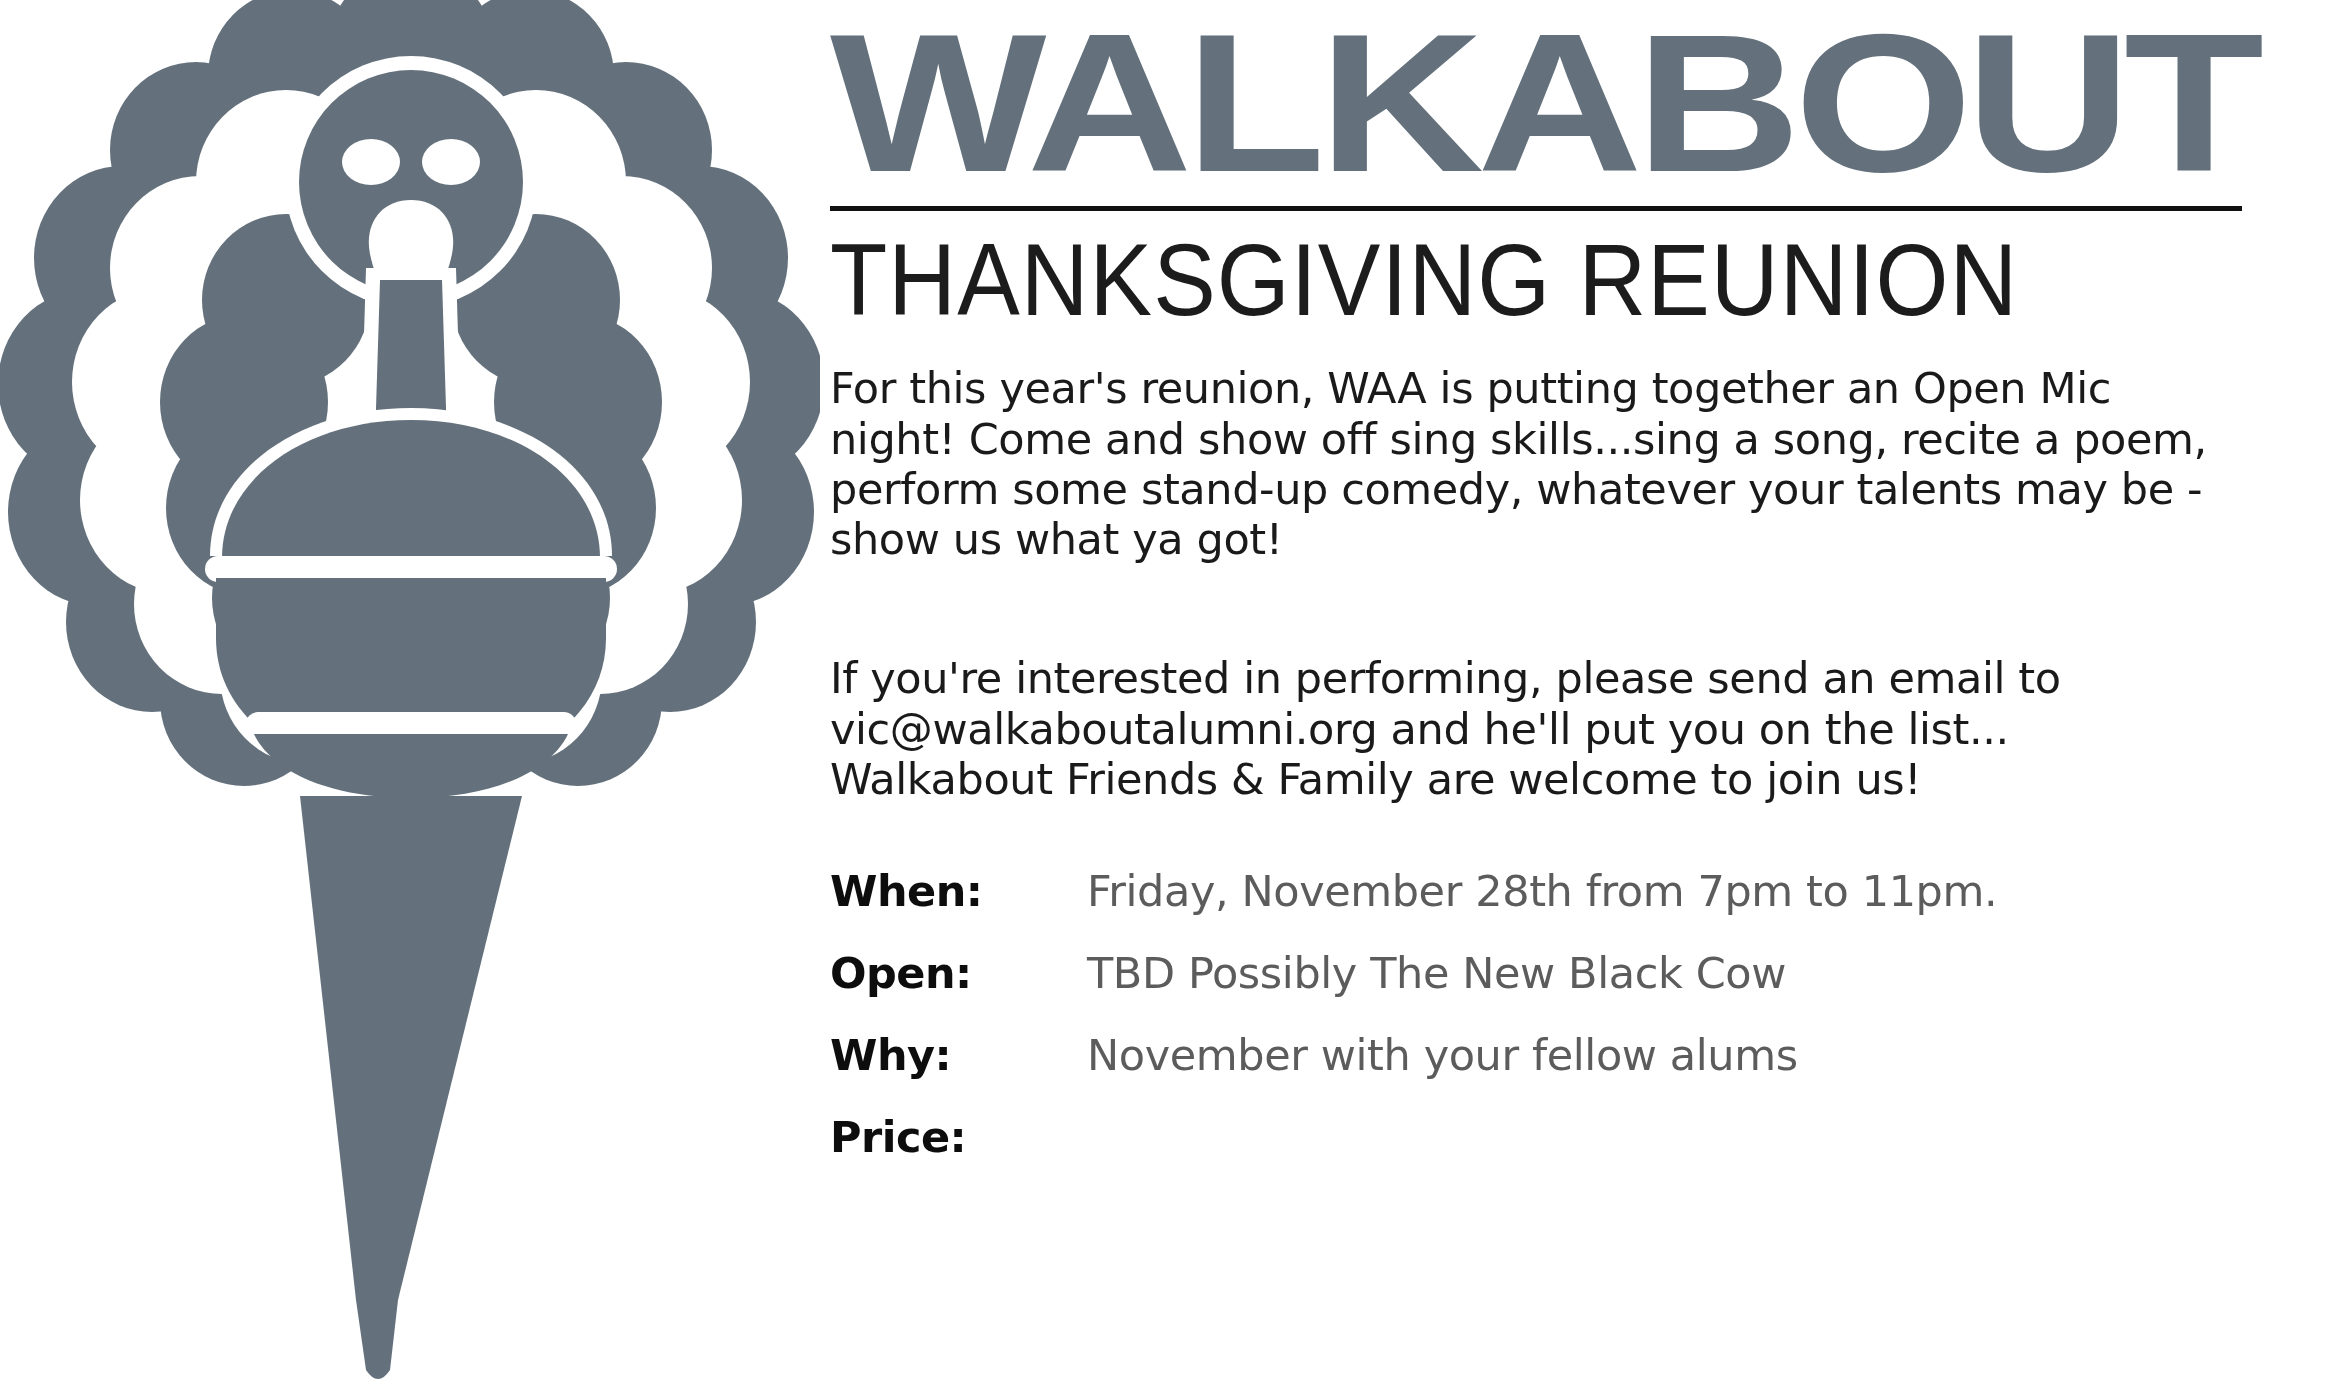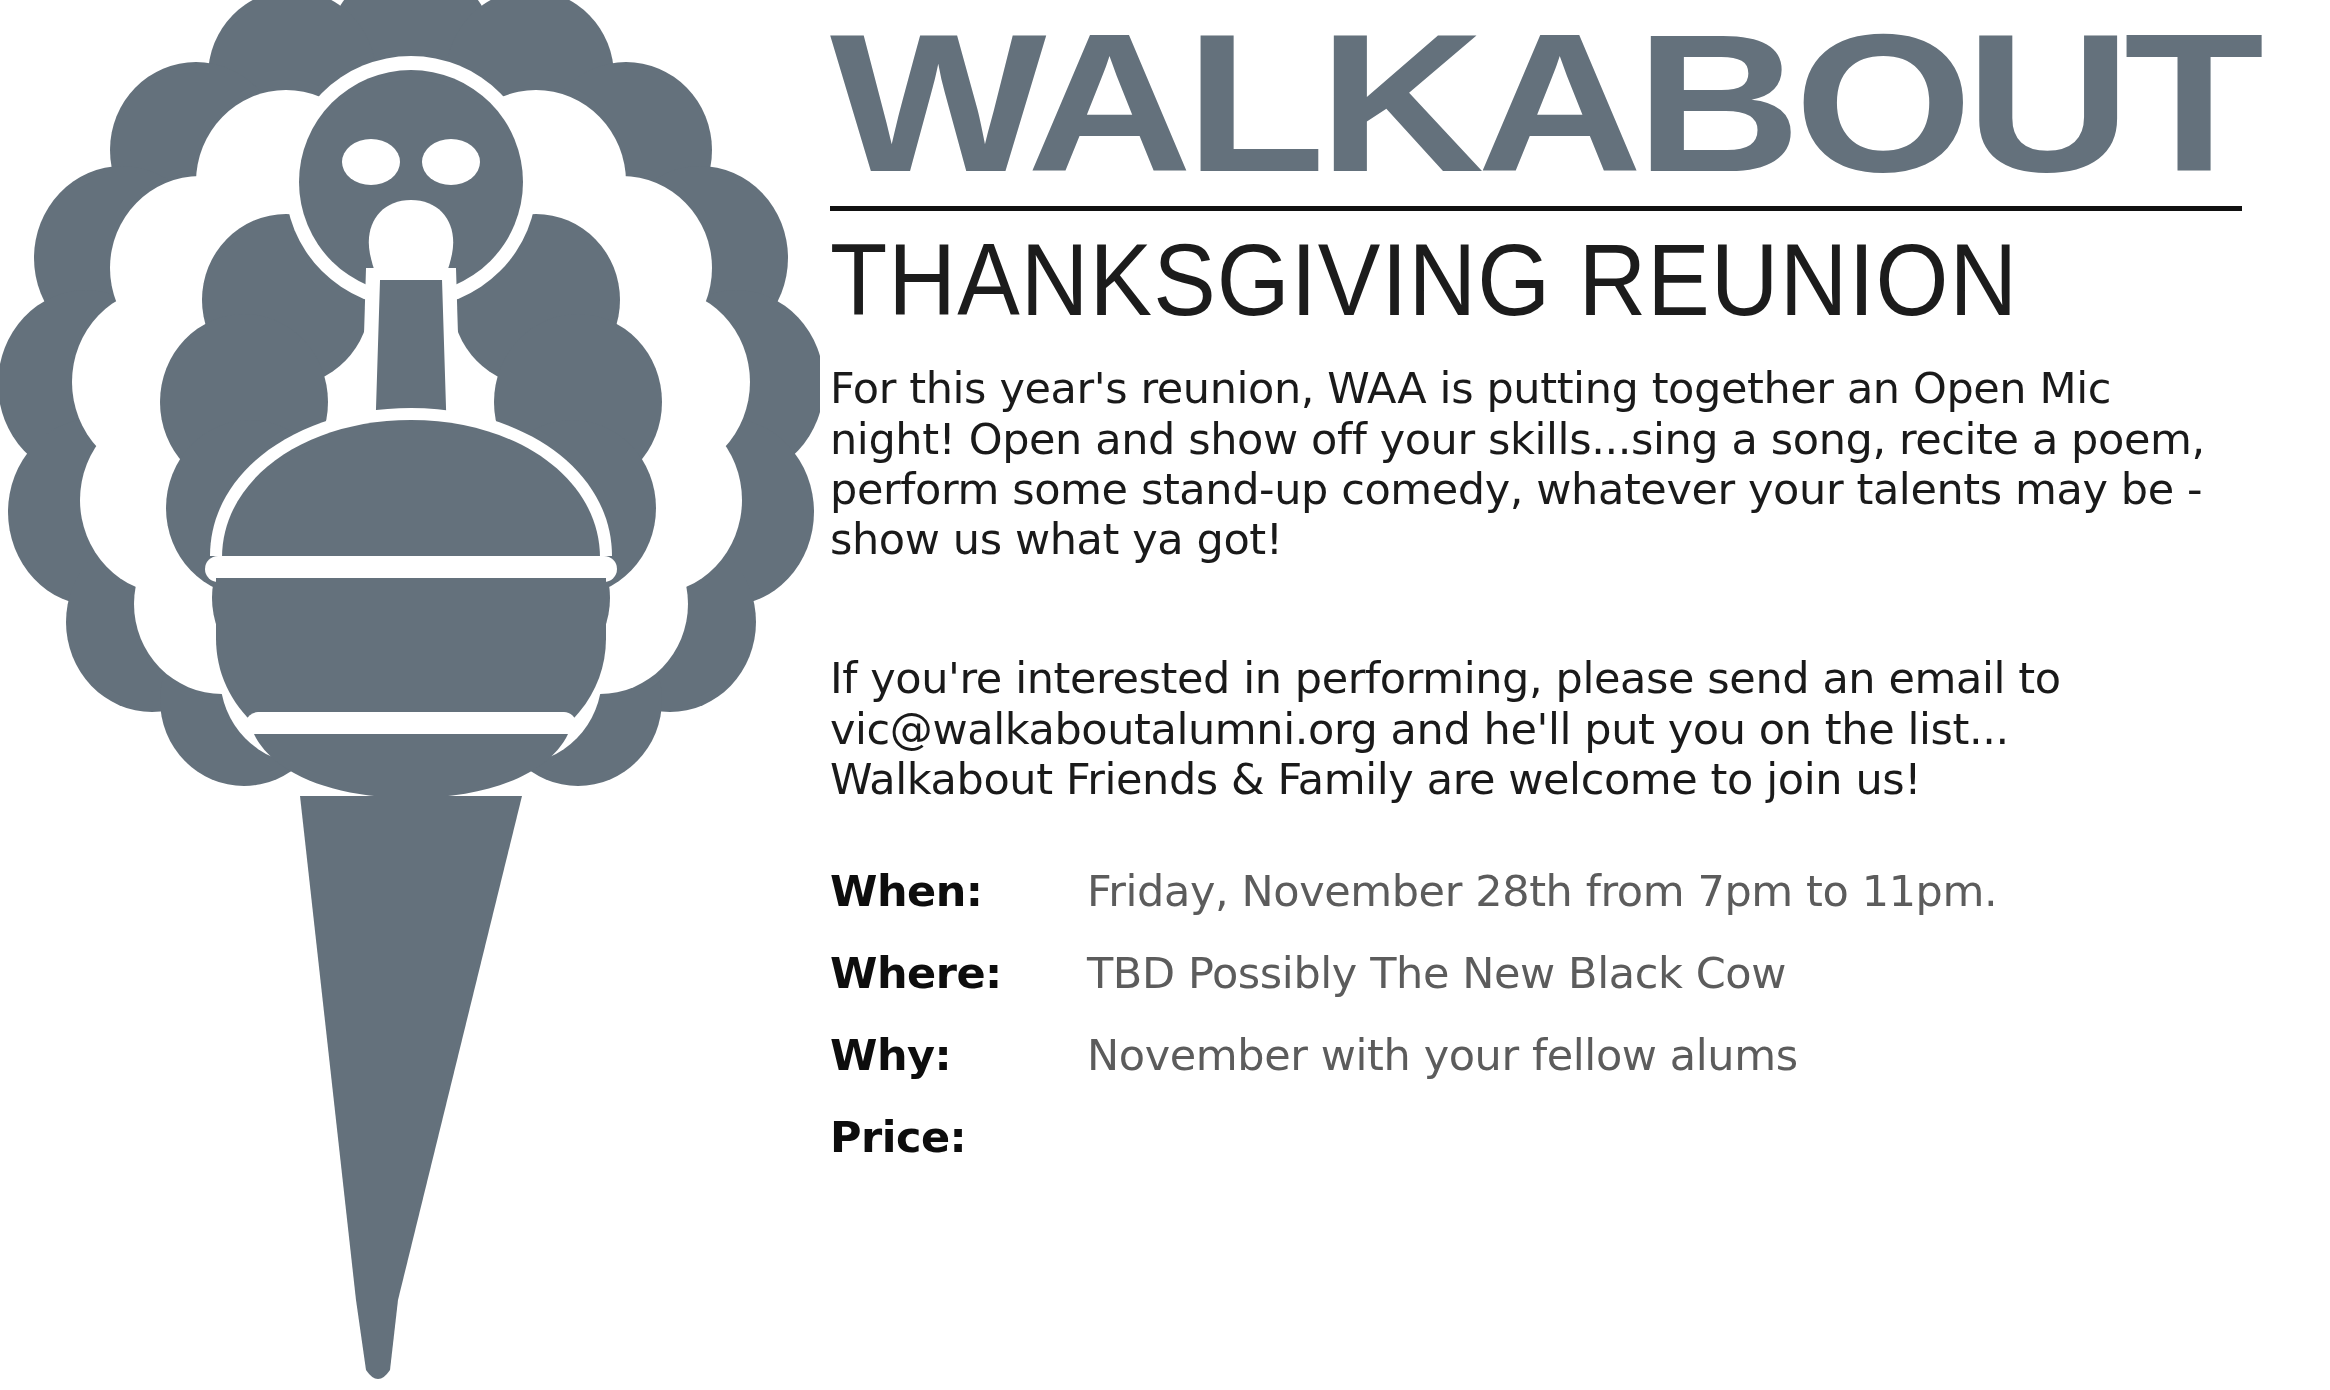--- a/index.html
+++ b/index.html
@@ -209,30 +209,30 @@
   </div>
 
   <div class="content">
 
     <div class="wordmark">WALKABOUT</div>
 
     <div class="rule"></div>
 
     <div class="subtitle">THANKSGIVING REUNION</div>
 
-    <p class="body-copy">For this year's reunion, WAA is putting together an Open Mic night! Open and show off your skills...sing a song, recite a poem, perform some stand-up comedy, whatever your talents may be - show us what ya got!</p>
+    <p class="body-copy">For this year's reunion, WAA is putting together an Open Mic night! Come and show off sing skills...sing a song, recite a poem, perform some stand-up comedy, whatever your talents may be - show us what ya got!</p>
 
     <p class="body-copy second">If you're interested in performing, please send an email to vic@walkaboutalumni.org and he'll put you on the list... Walkabout Friends &amp; Family are welcome to join us!</p>
 
     <div class="details">
 
       <div class="det-label">When:</div>
       <div class="det-value">Friday, November 28th from 7pm to 11pm.</div>
 
-      <div class="det-label">Where:</div>
+      <div class="det-label">Open:</div>
       <div class="det-value">TBD Possibly The New Black Cow</div>
 
       <div class="det-label">Why:</div>
       <div class="det-value">November with your fellow alums</div>
 
       <div class="det-label">Price:</div>
 
     </div>
 
   </div>

